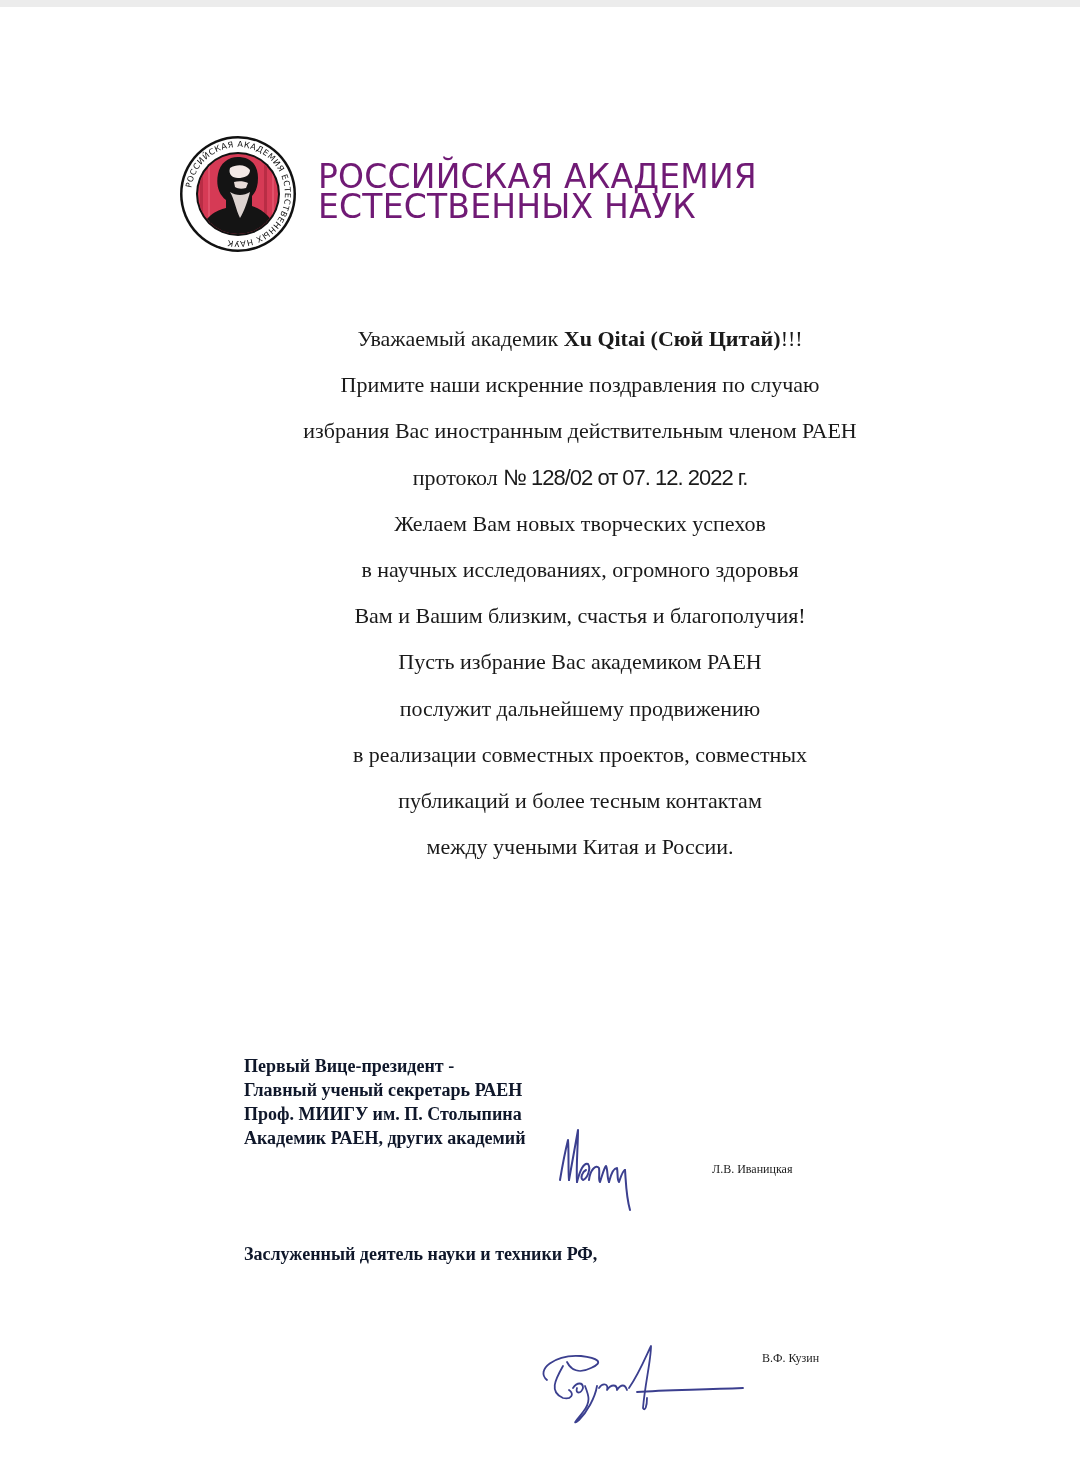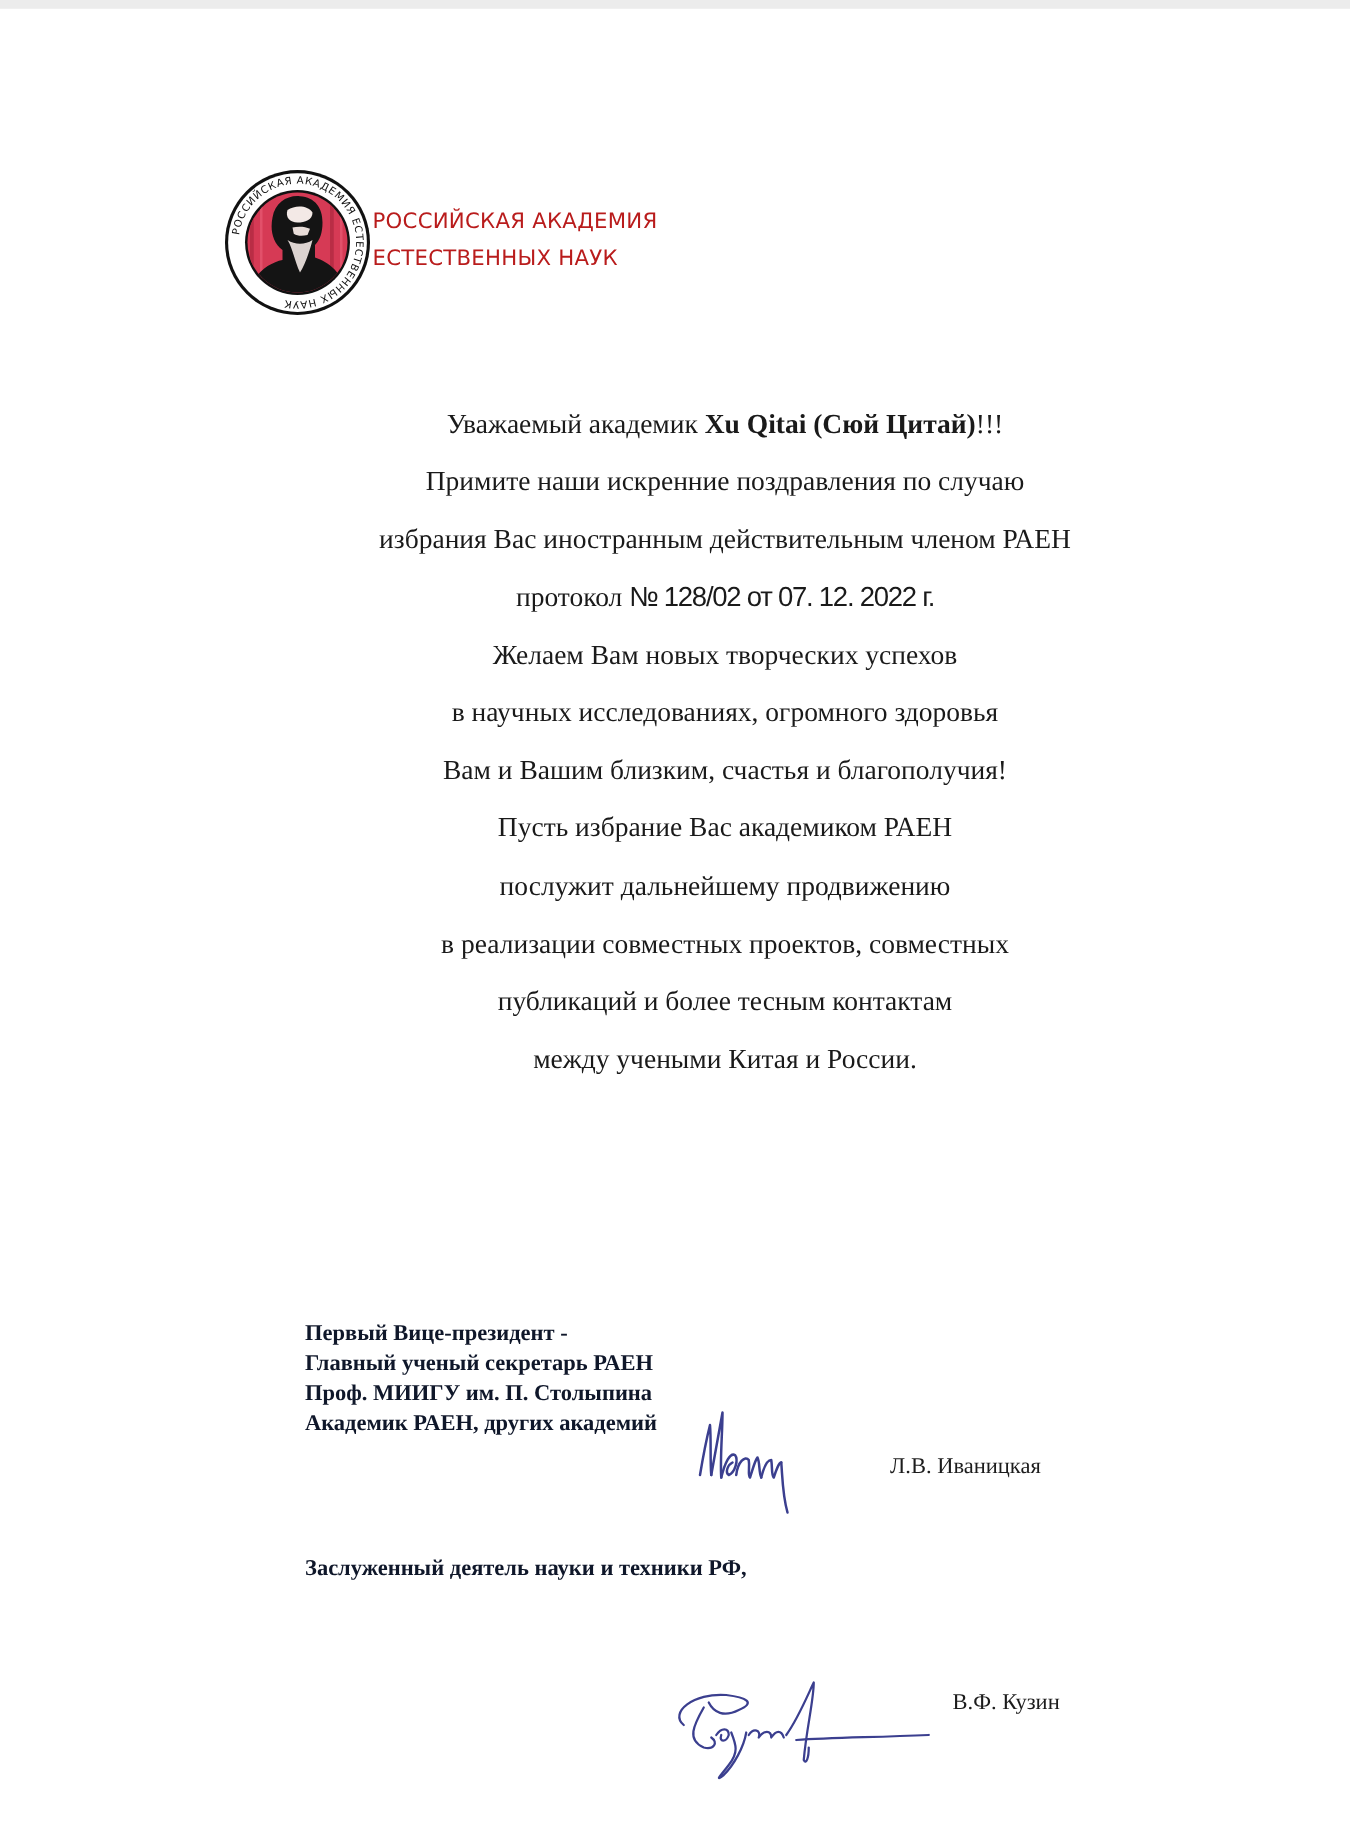--- a/index.html
+++ b/index.html
@@ -30,24 +30,24 @@
       display: flex;
       align-items: center;
     }
     .seal {
       width: 120px;
       height: 120px;
       position: relative;
     }
     .seal svg { display: block; }
     .org-name {
-      margin-left: 0;
+      margin-left: 20px;
       font-family: "DejaVu Sans", "Liberation Sans", sans-serif;
-      color: #b91c1c;
-      font-size: 17px;
+      color: #701a75;
+      font-size: 33px;
       line-height: 30px;
       letter-spacing: 0.2px;
       font-weight: normal;
       margin-top: -4px;
     }
     .org-name div { white-space: nowrap; }
 
     .body-text {
       position: absolute;
       left: 0;
@@ -75,21 +75,21 @@
       line-height: 24px;
       color: #0f172a;
       font-weight: bold;
     }
     .sig-block .l { white-space: nowrap; }
     .sig1 { top: 1054px; }
     .sig2 { top: 1242px; }
 
     .signer-name {
       position: absolute;
-      font-size: 18px;
+      font-size: 12px;
       color: #1c1c1c;
       white-space: nowrap;
     }
     .name1 { left: 712px; top: 1162px; }
     .name2 { left: 762px; top: 1351px; }
 
     .signature {
       position: absolute;
     }
     .signature1 { left: 556px; top: 1124px; width: 90px; height: 92px; }

